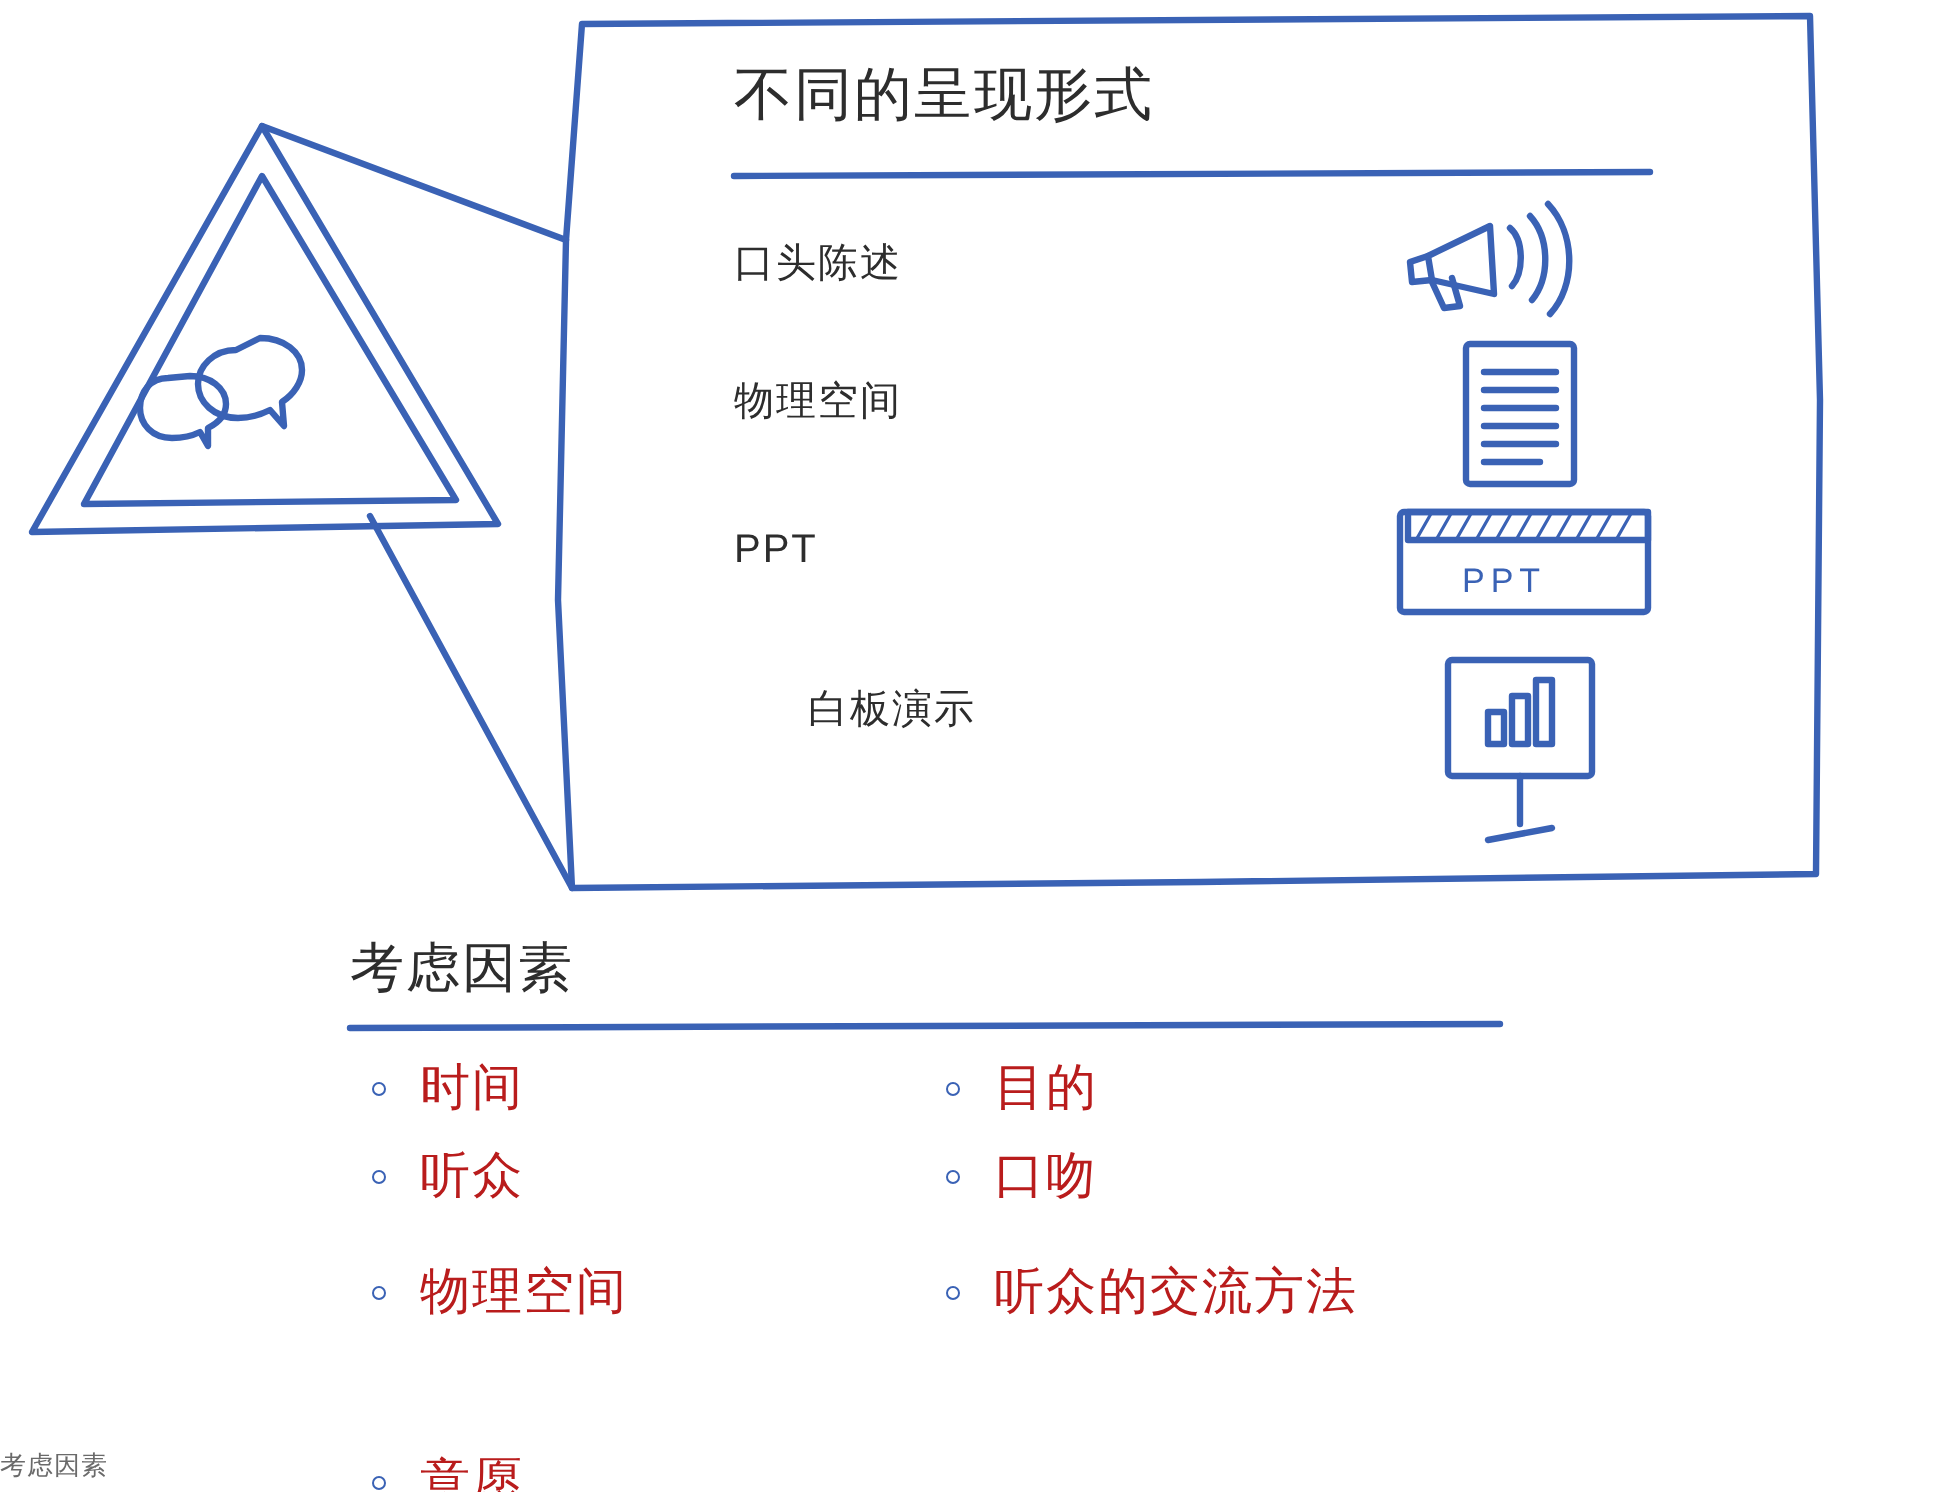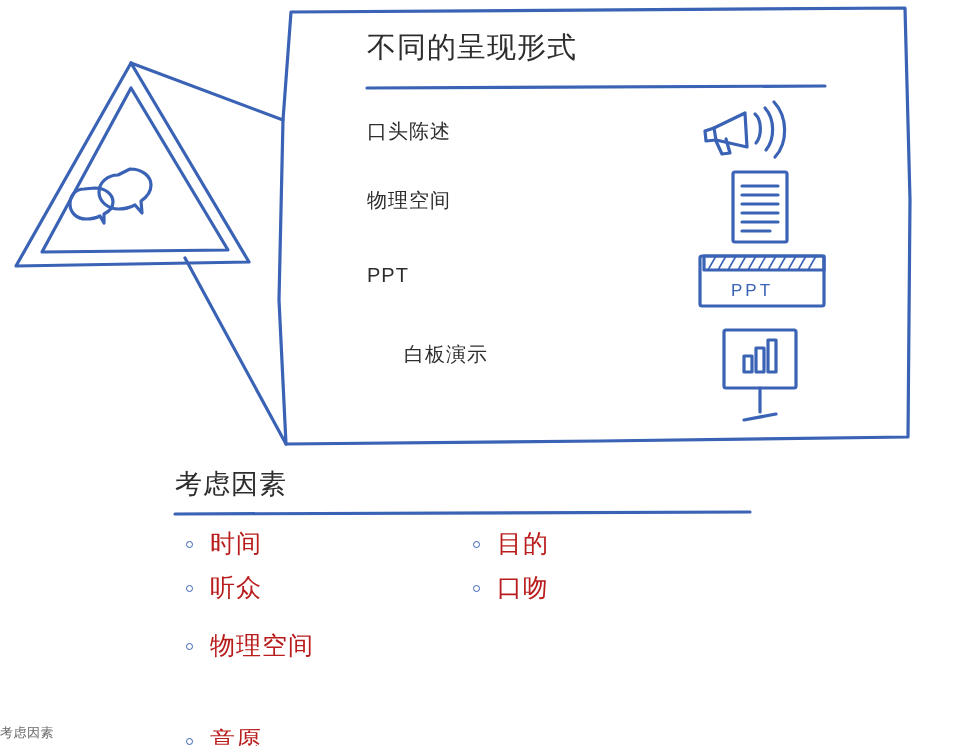--- a/index.html
+++ b/index.html
@@ -199,16 +199,20 @@
   </div>
 
   <div class="cons-item col-b ri0">
     <span class="bullet"></span>
     <span>目的</span>
   </div>
   <div class="cons-item col-b ri1">
     <span class="bullet"></span>
     <span>口吻</span>
   </div>
+  <div class="cons-item col-b ri2">
+    <span class="bullet"></span>
+    <span>听众的交流方法</span>
+  </div>
 
   <div class="corner-stub">考虑因素</div>
 
 </div>
 
 </body></html>

